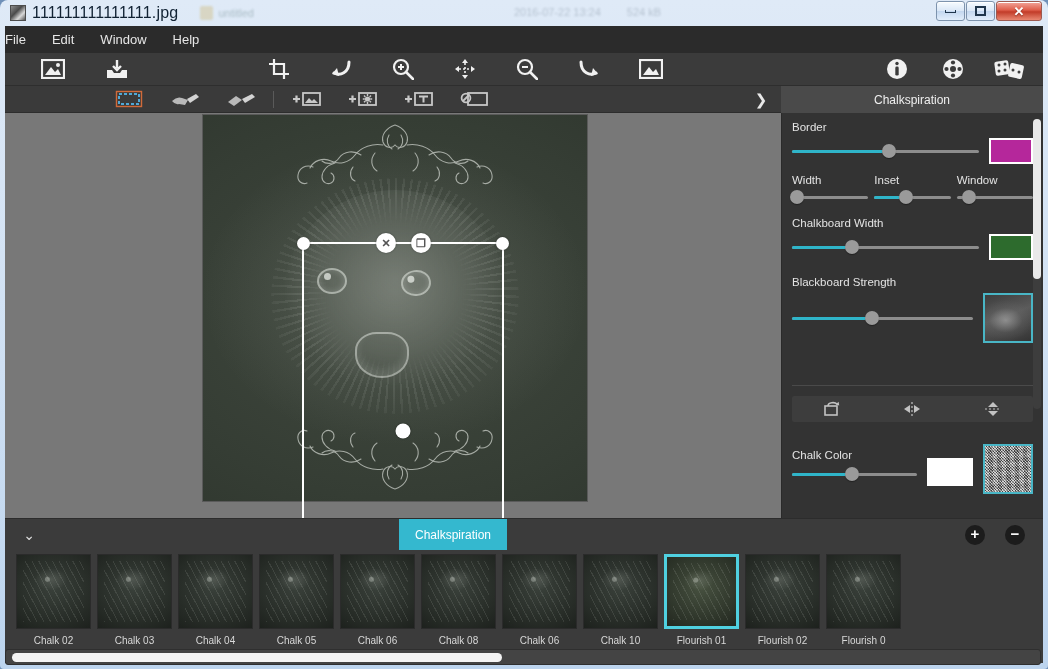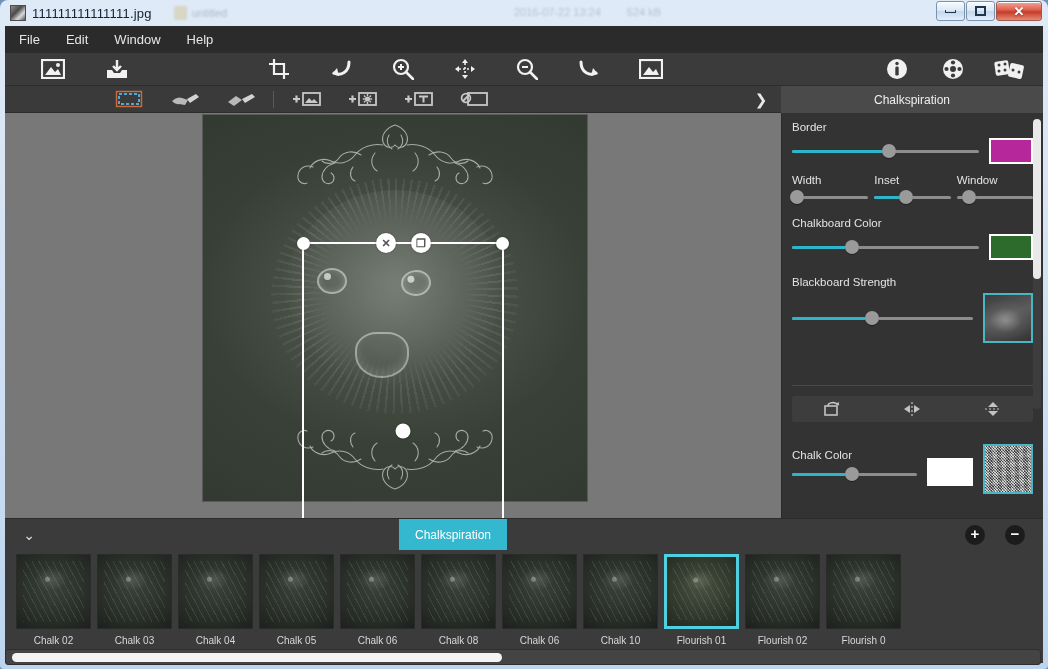--- a/index.html
+++ b/index.html
@@ -25,21 +25,21 @@
     padding: 0 0 0 6px;
     position: relative;
   }
   .title-icon {
     width: 16px; height: 16px; margin-right: 6px;
     background: linear-gradient(135deg,#8d8d8d 0%, #4a4a4a 40%, #d9d9d9 70%, #555 100%);
     border: 1px solid #4c4c4c;
     flex: 0 0 auto;
   }
   .title-text {
-    font-size: 13px; color: #123; letter-spacing: .2px;
+    font-size: 16px; color: #123; letter-spacing: .2px;
     white-space: nowrap;
   }
   .title-ghost {
     display: flex; align-items: center; gap: 5px;
     margin-left: 22px; opacity: .30; filter: blur(1.1px);
   }
   .ghost-ic { width: 13px; height: 14px; background:#c9a94f; border-radius:2px; }
   .ghost-t  { font-size: 11px; color:#355; }
   .title-ghost2 {
     position: absolute; left: 510px; top: 6px;
@@ -72,21 +72,21 @@
     position: absolute;
     left: 5px; top: 26px;
     width: 1038px; height: 637px;
     background: #373737;
     overflow: hidden;
   }
 
   
   .menubar {
     height: 27px; background: #2b2b2b;
-    display: flex; align-items: center; padding-left: 14px; gap: 26px;
+    display: flex; align-items: center; gap: 26px;
   }
   .menu-item { font-size: 13px; color:#e6e6e6; }
 
   
   .toolbar {
     height: 33px; background: #3b3b3b;
     border-bottom: 1px solid #2e2e2e;
     display: flex; align-items: center; position: relative;
   }
   .tbi {
@@ -596,21 +596,21 @@
             </div>
             <div class="mini">
               <div class="mini-label">Window</div>
               <div class="slider">
                 <div class="track"></div>
                 <div class="knob" style="left:16%"></div>
               </div>
             </div>
           </div>
 
-          <div class="row-label">Chalkboard Color</div>
+          <div class="row-label">Chalkboard Width</div>
           <div class="ctl-row">
             <div class="slider">
               <div class="track"></div>
               <div class="fill" style="width:32%"></div>
               <div class="knob" style="left:32%"></div>
             </div>
             <div class="swatch" style="background:#2d6b2d"></div>
           </div>
 
           <div style="height:6px"></div>

